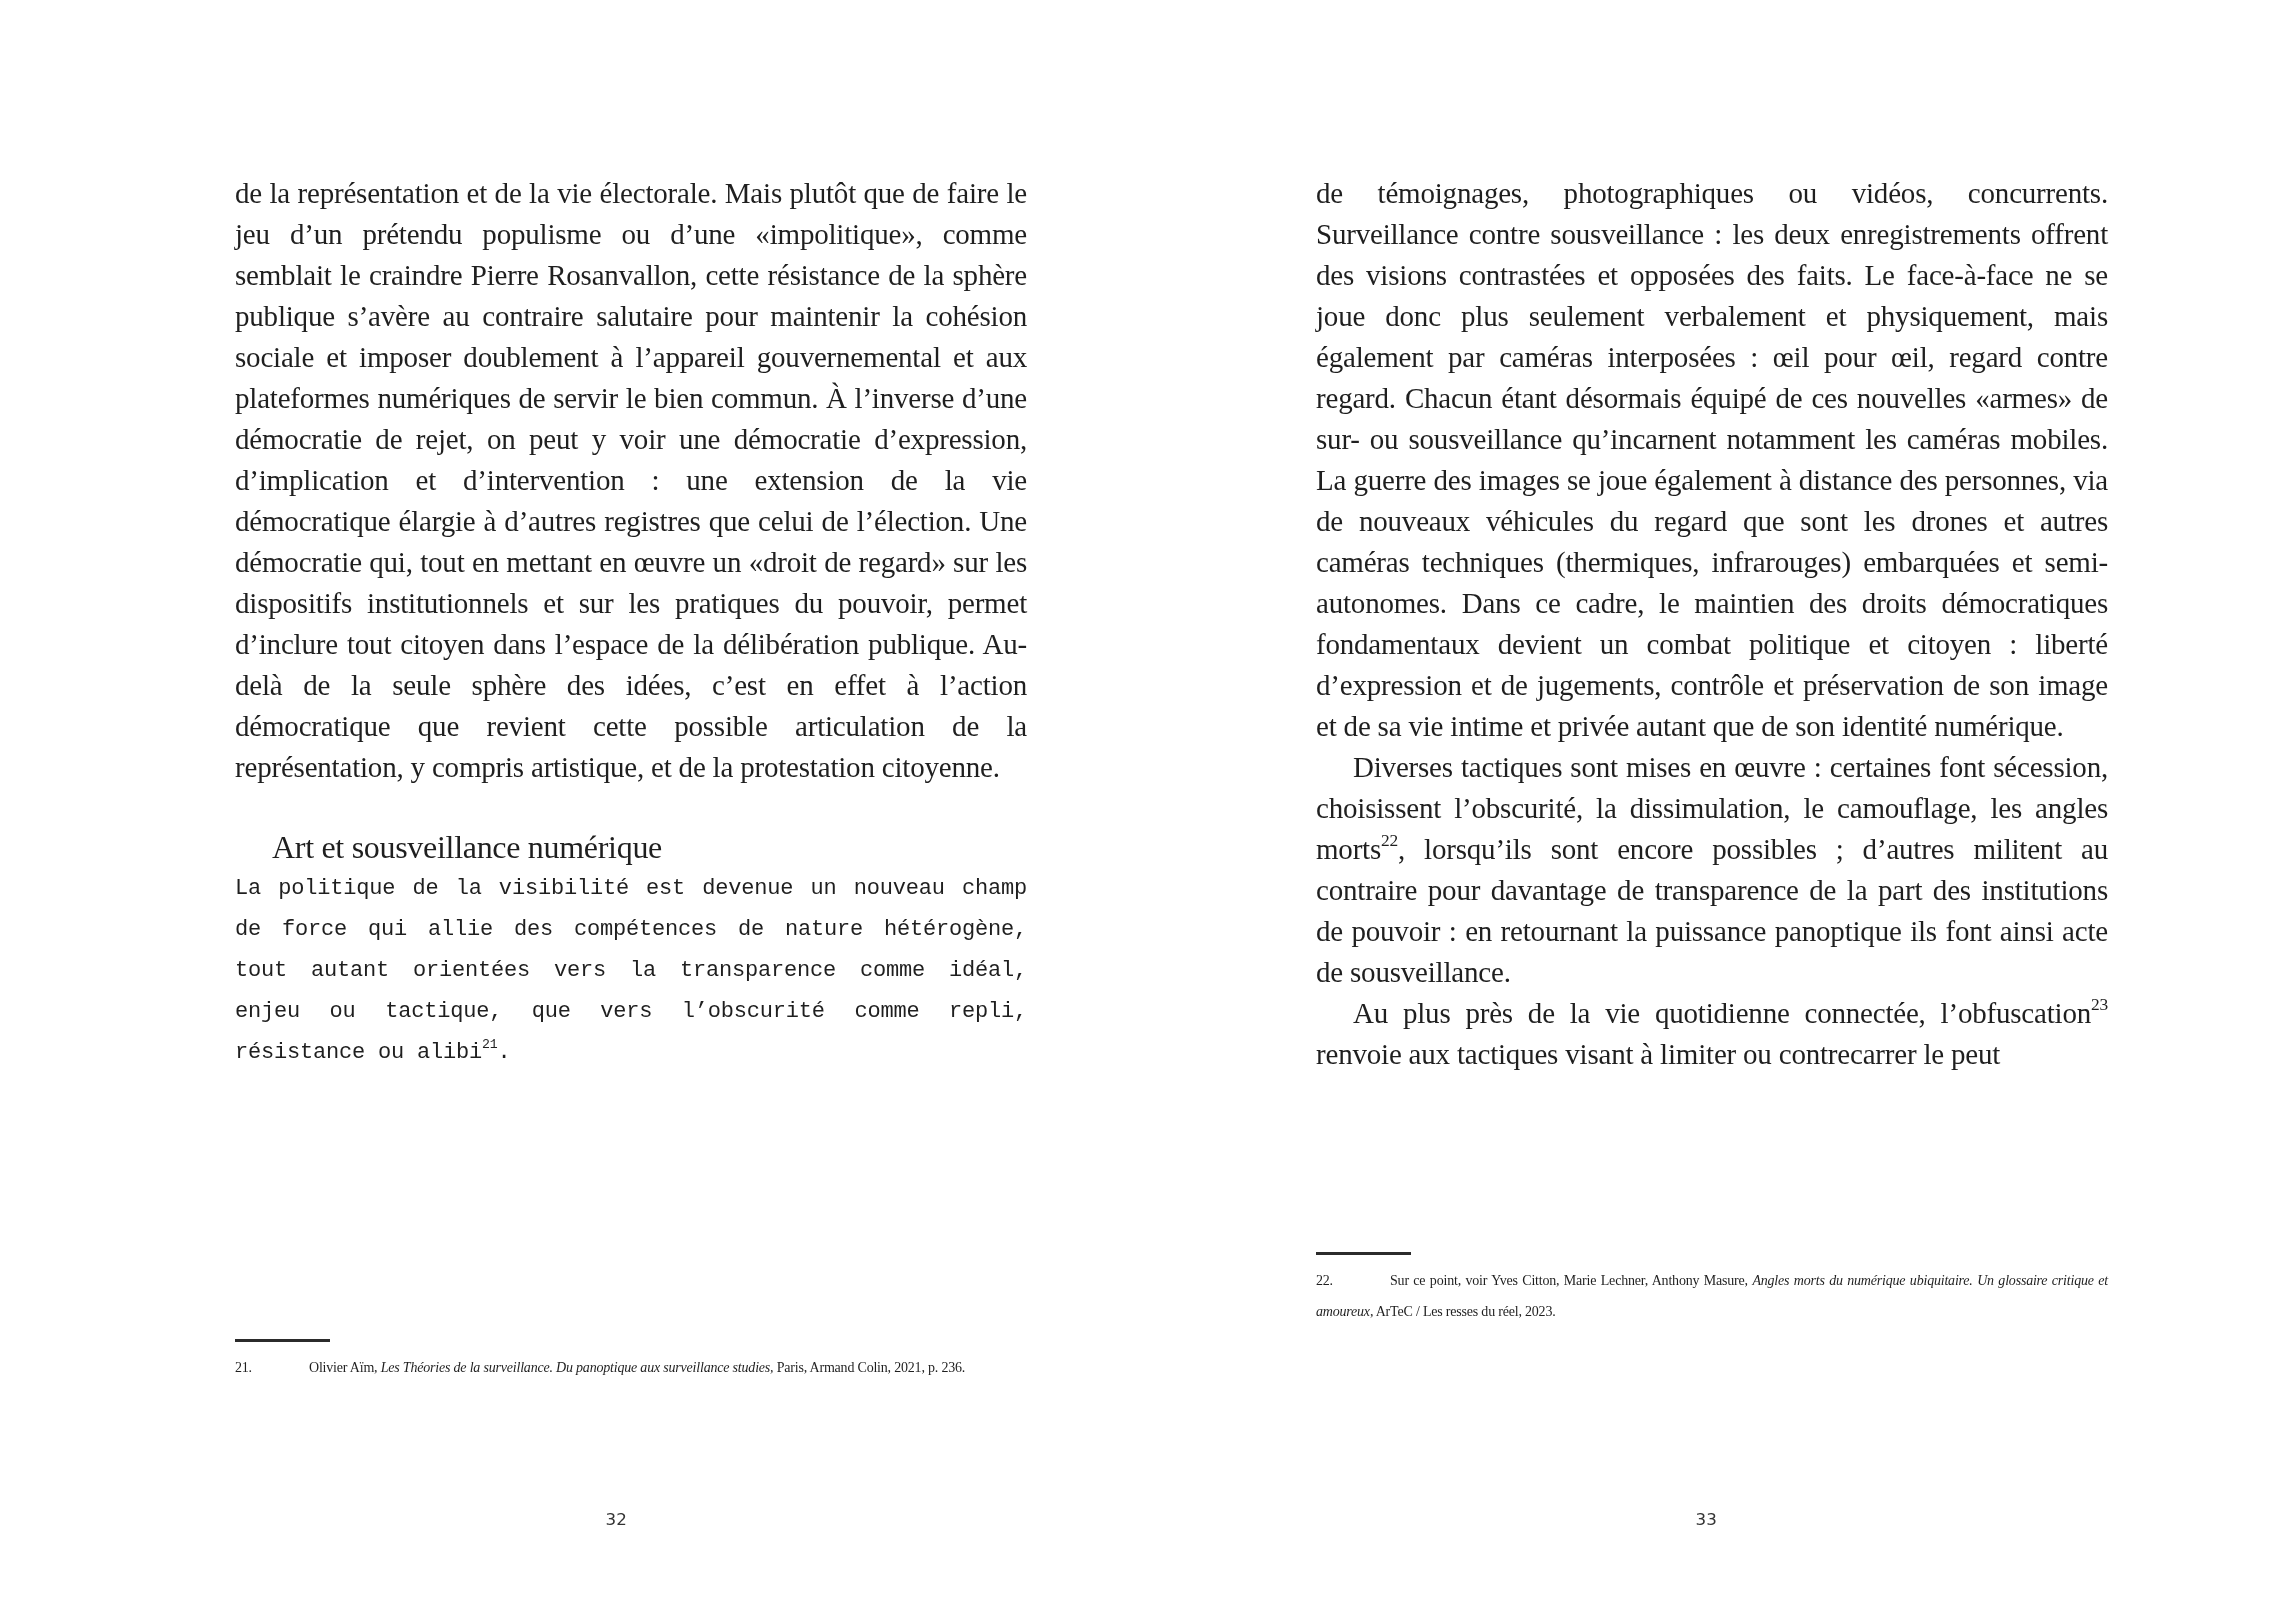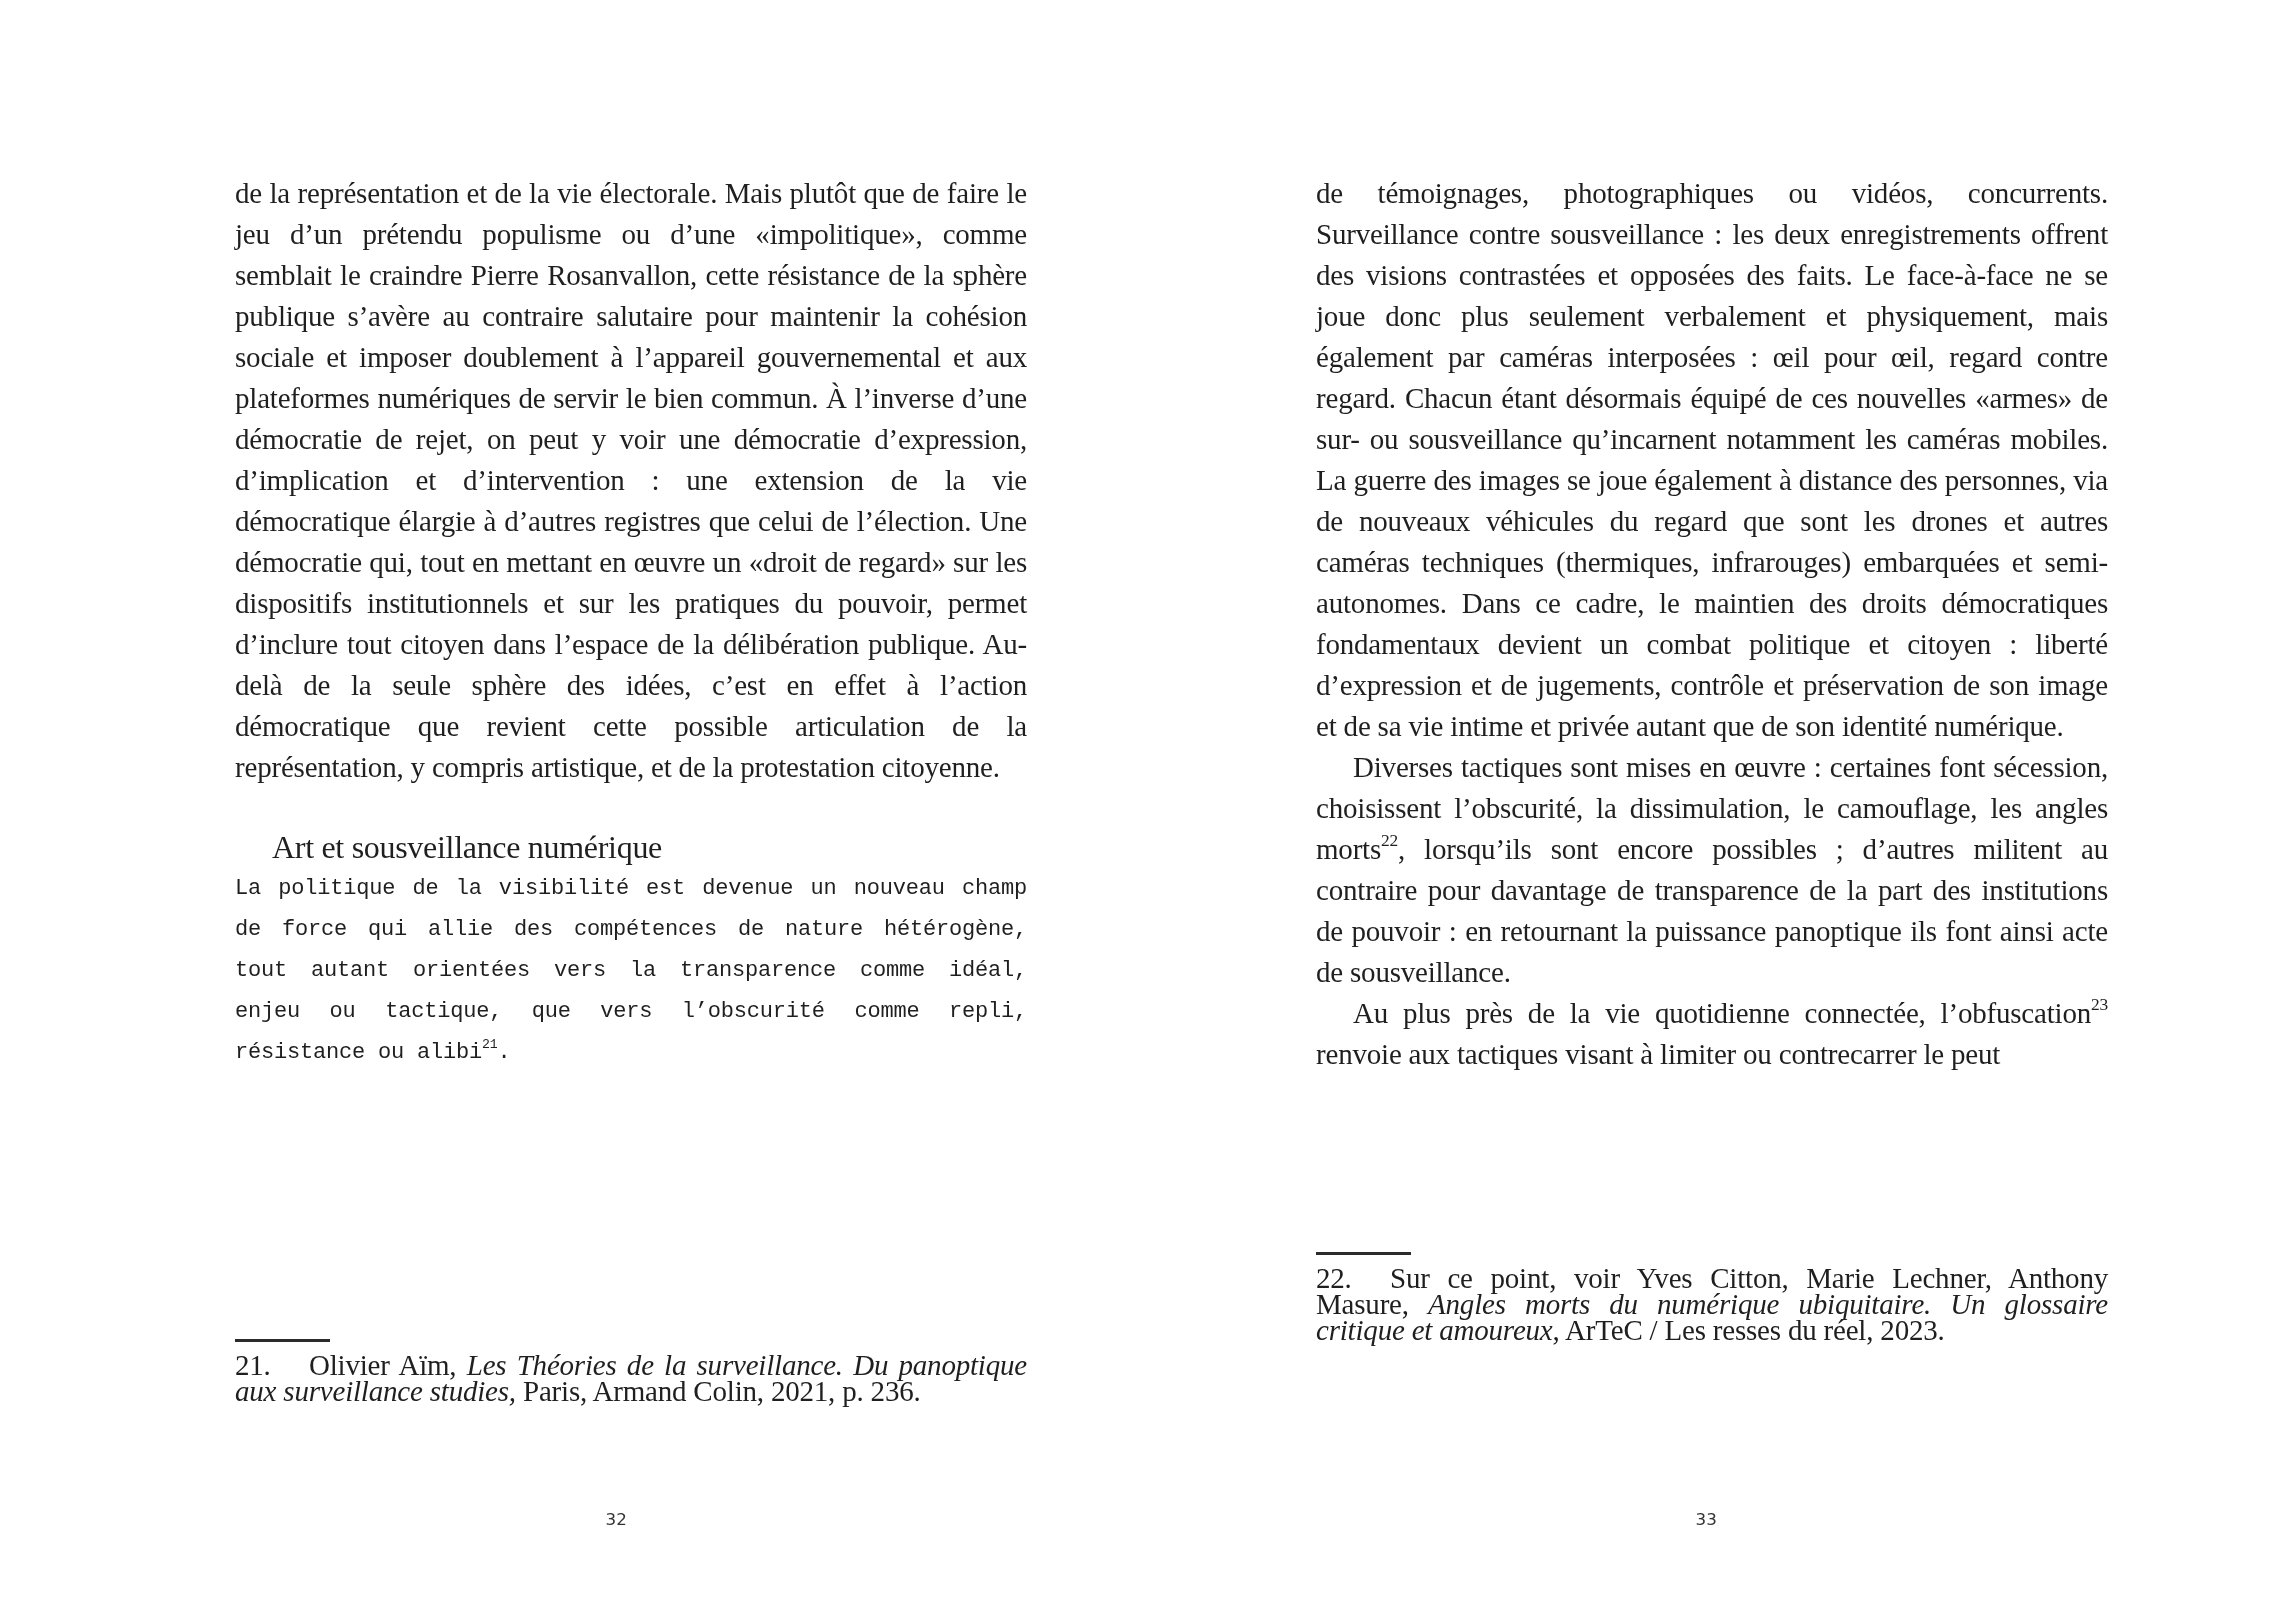--- a/index.html
+++ b/index.html
@@ -14,21 +14,21 @@
   .body-text { top: 173px; font-size: 29px; line-height: 41px; text-align: justify;
                hyphens: none; letter-spacing: -0.2px; word-spacing: 0px; }
   .body-text p { margin: 0; }
   .indent { text-indent: 37px; }
   .section-heading { margin: 39px 0 0 37px; font-weight: normal; font-size: 32px; line-height: 41px;
                      letter-spacing: -0.3px; }
   .blockquote { margin: 35px 0 0 37px; font-size: 22px; line-height: 41px; text-align: justify;
                 letter-spacing: -0.2px; font-family: Liberation Mono, monospace; }
   .after-quote { margin-top: 37px; }
   sup { font-size: 0.6em; line-height: 0; vertical-align: 0.75em; }
-  .notes { position: absolute; font-size: 29px; line-height: 26px; text-align: justify; letter-spacing: -0.2px; }
+  .notes { position: absolute; font-size: 14px; line-height: 31px; text-align: justify; letter-spacing: -0.2px; }
   .page-left .notes { left: 178px; top: 1339px; width: 792px; }
   .page-right .notes { left: 1160px; left: 173px; top: 1252px; width: 792px; }
   .rule { width: 95px; height: 2.9px; background: #2b2b2b; margin-bottom: 9.8px; }
   .note { margin: 0; }
   .note-num { display: inline-block; width: 74px; }
   .page-number { position: absolute; top: 1509px; width: 100%; text-align: center;
                  font-family: "DejaVu Sans", sans-serif; font-size: 16.7px; color: #333; }
   .page-left .page-number { left: -11.8px; }
   .page-right .page-number { left: -7.8px; }
   em { font-style: italic; }

